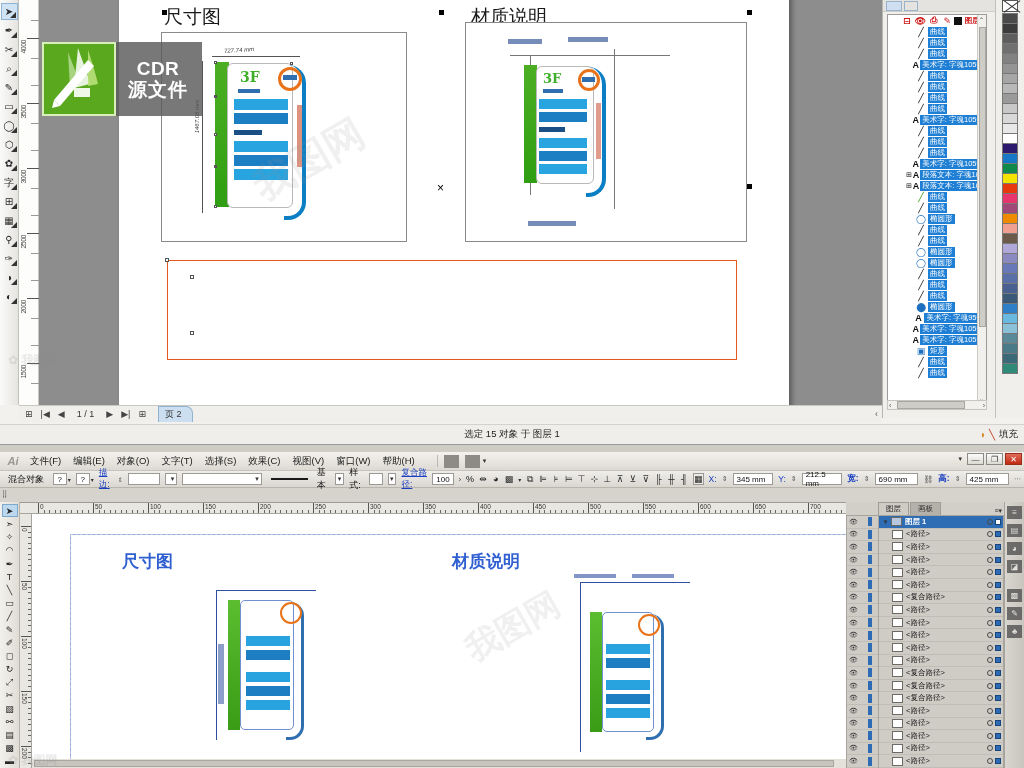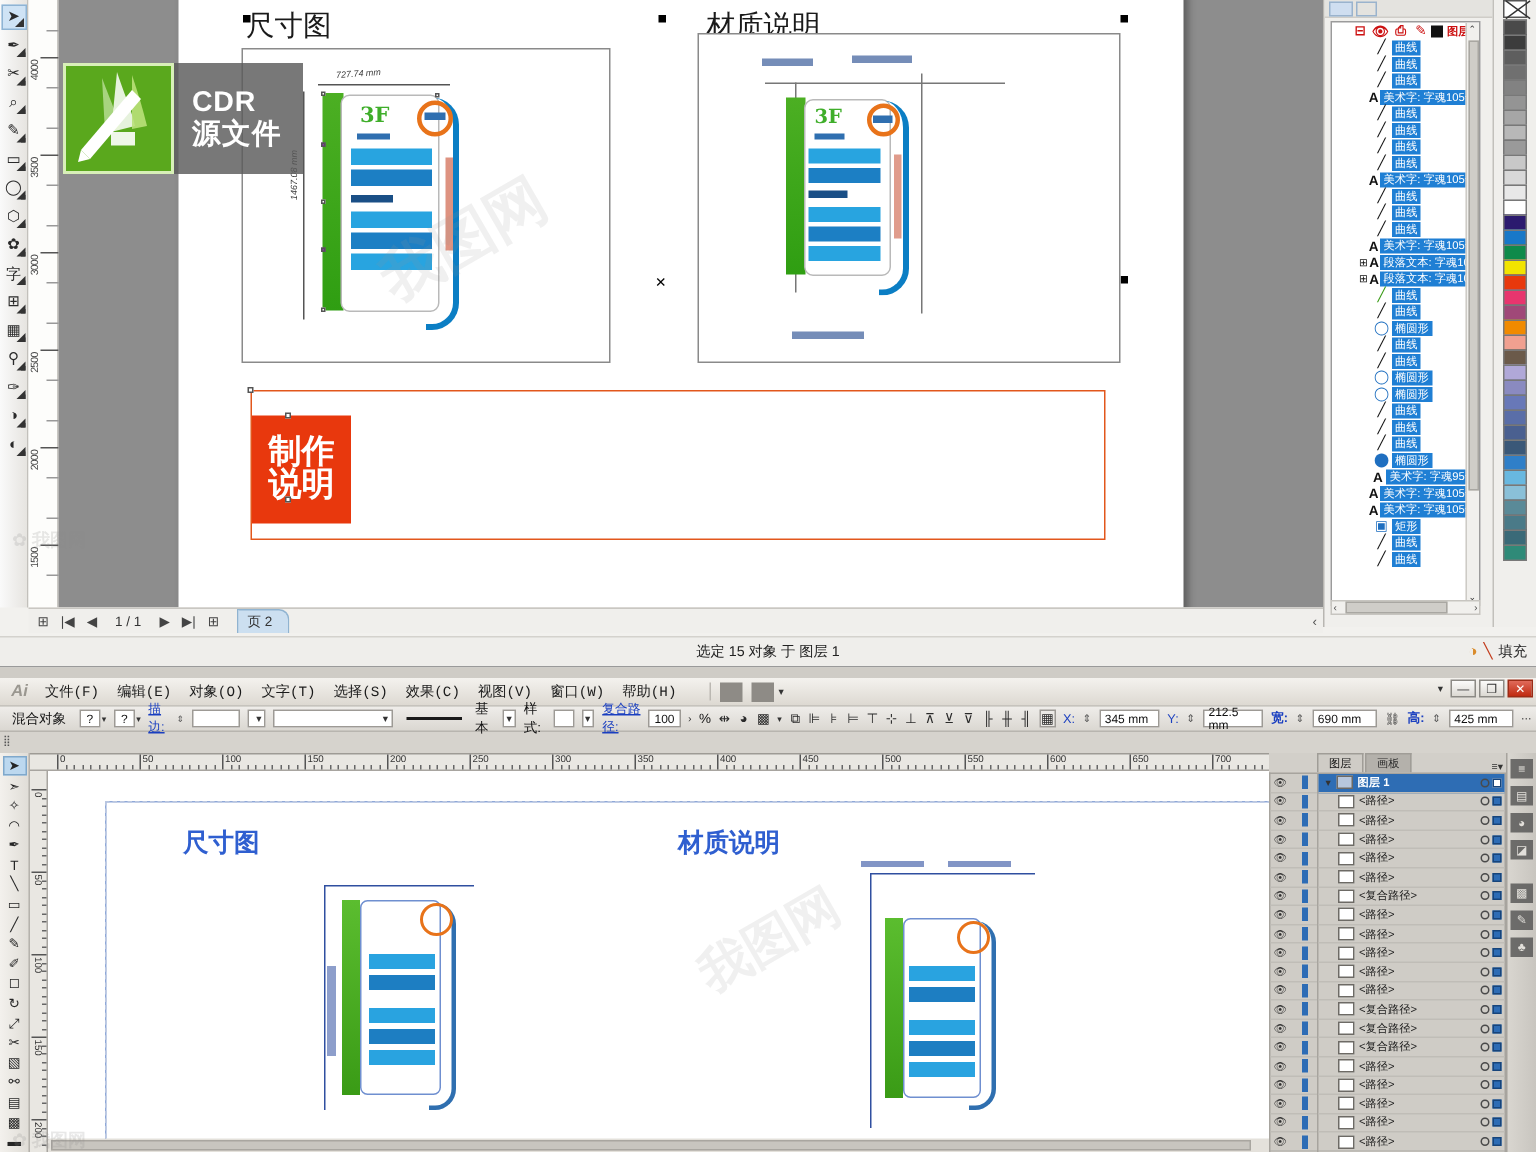--- a/index.html
+++ b/index.html
@@ -173,21 +173,21 @@
     width:16px;height:12px;border:1px solid #555;background:#fff; position:relative; margin-bottom:1px;
   }
   .pal-none::after, .pal-none::before {
     content:''; position:absolute; left:-1px; top:5px; width:20px; height:1px; background:#333;
     transform-origin:center;
   }
   .pal-none::before { transform: rotate(36deg); }
   .pal-none::after { transform: rotate(-36deg); }
 
   
-  .badge-wrap { position:absolute; display:flex; align-items:stretch; z-index:40;}
+  .badge-wrap { position:absolute; display:flex; align-items:stretch; z-index:40;text-align:center;}
   .badge-icon { width:74px; height:74px; display:flex; align-items:center; justify-content:center;}
   .badge-text {
     background: rgba(90,90,90,.82); color:#fff; display:flex; flex-direction:column;
     justify-content:center; padding:2px 14px 2px 12px;
   }
   .badge-text .l1 { font-size:19px; font-weight:bold; letter-spacing:.5px; line-height:1.12;}
   .badge-text .l2 { font-size:19px; font-weight:bold; letter-spacing:1px; line-height:1.12;}
 
   
   .wm {
@@ -207,21 +207,21 @@
   .ai-titlestrip { position:absolute; left:0; top:0; width:100%; height:7px; background:#cfccc6;}
   .ai-menubar {
     position:absolute; left:0; top:7px; width:100%; height:18px;
     background: linear-gradient(to bottom,#f4f2ee,#ddd9d2);
     display:flex; align-items:center; font-size:9.5px; color:#1a1a1a; padding-left:2px;
   }
   .ai-logo {
     width:22px; height:16px; display:flex; align-items:center; justify-content:center;
     color:#9a9790; font-size:11px; font-weight:bold; font-style:italic;
   }
-  .ai-menu-item { padding:0 6px; white-space:nowrap;font-family:Liberation Mono, monospace; }
+  .ai-menu-item { padding:0 6px; white-space:nowrap; }
   .ai-wincontrols { position:absolute; right:2px; top:8px; display:flex; gap:2px; align-items:center;}
   .wc { width:17px; height:12px; border:1px solid #8c8a85; background:linear-gradient(#fbfbfa,#dcd9d3);
         display:flex;align-items:center;justify-content:center;font-size:8px;color:#333;}
   .wc.close { background:linear-gradient(#e06a5a,#c02b12); color:#fff; border-color:#9b2c17;}
   .ai-control {
     position:absolute; left:0; top:25px; width:100%; height:18px;
     background: linear-gradient(to bottom,#efedea,#dad7d1);
     border-top:1px solid #c6c3bd; border-bottom:1px solid #b8b5af;
     display:flex; align-items:center; font-size:8.5px; color:#1d1d1d; padding-left:8px; gap:5px;
   }
@@ -441,24 +441,20 @@
             <div class="sign-row" style="left:33px; top:105px; width:48px; height:10px;"></div>
             <div class="sign-row d" style="left:33px; top:118px; width:48px; height:10px;"></div>
             <div class="sign-row" style="left:33px; top:131px; width:48px; height:10px;"></div>
             <div class="orange-circle" style="left:72px; top:36px; width:22px; height:22px;"></div>
             <div style="position:absolute; left:76px; top:44px; width:13px; height:5px; background:#2f6fb0;"></div>
             <div style="position:absolute; left:90px; top:70px; width:5px; height:56px; background:#c23a1a; opacity:.5;"></div>
           </div>
         </div>
 
         <div class="instr-box" style="left:48px; top:268px; width:570px; height:100px;">
-          <div class="instr-badge" style="left:0px; top:16px; width:66px; height:72px; font-size:22px;">
-            <span>制作</span>
-            <span>说明</span>
-          </div>
           <div class="sel-handle" style="left:-3px; top:-3px; background:#fff; border:1px solid #555; width:4px;height:4px;"></div>
           <div class="sel-handle" style="left:22px; top:14px; background:#fff; border:1px solid #555; width:4px;height:4px;"></div>
           <div class="sel-handle" style="left:22px; top:70px; background:#fff; border:1px solid #555; width:4px;height:4px;"></div>
         </div>
 
         <div class="wm-big" style="left:130px; top:140px;">我图网</div>
       </div>
     </div>
 
     <div class="cdr-docker">

